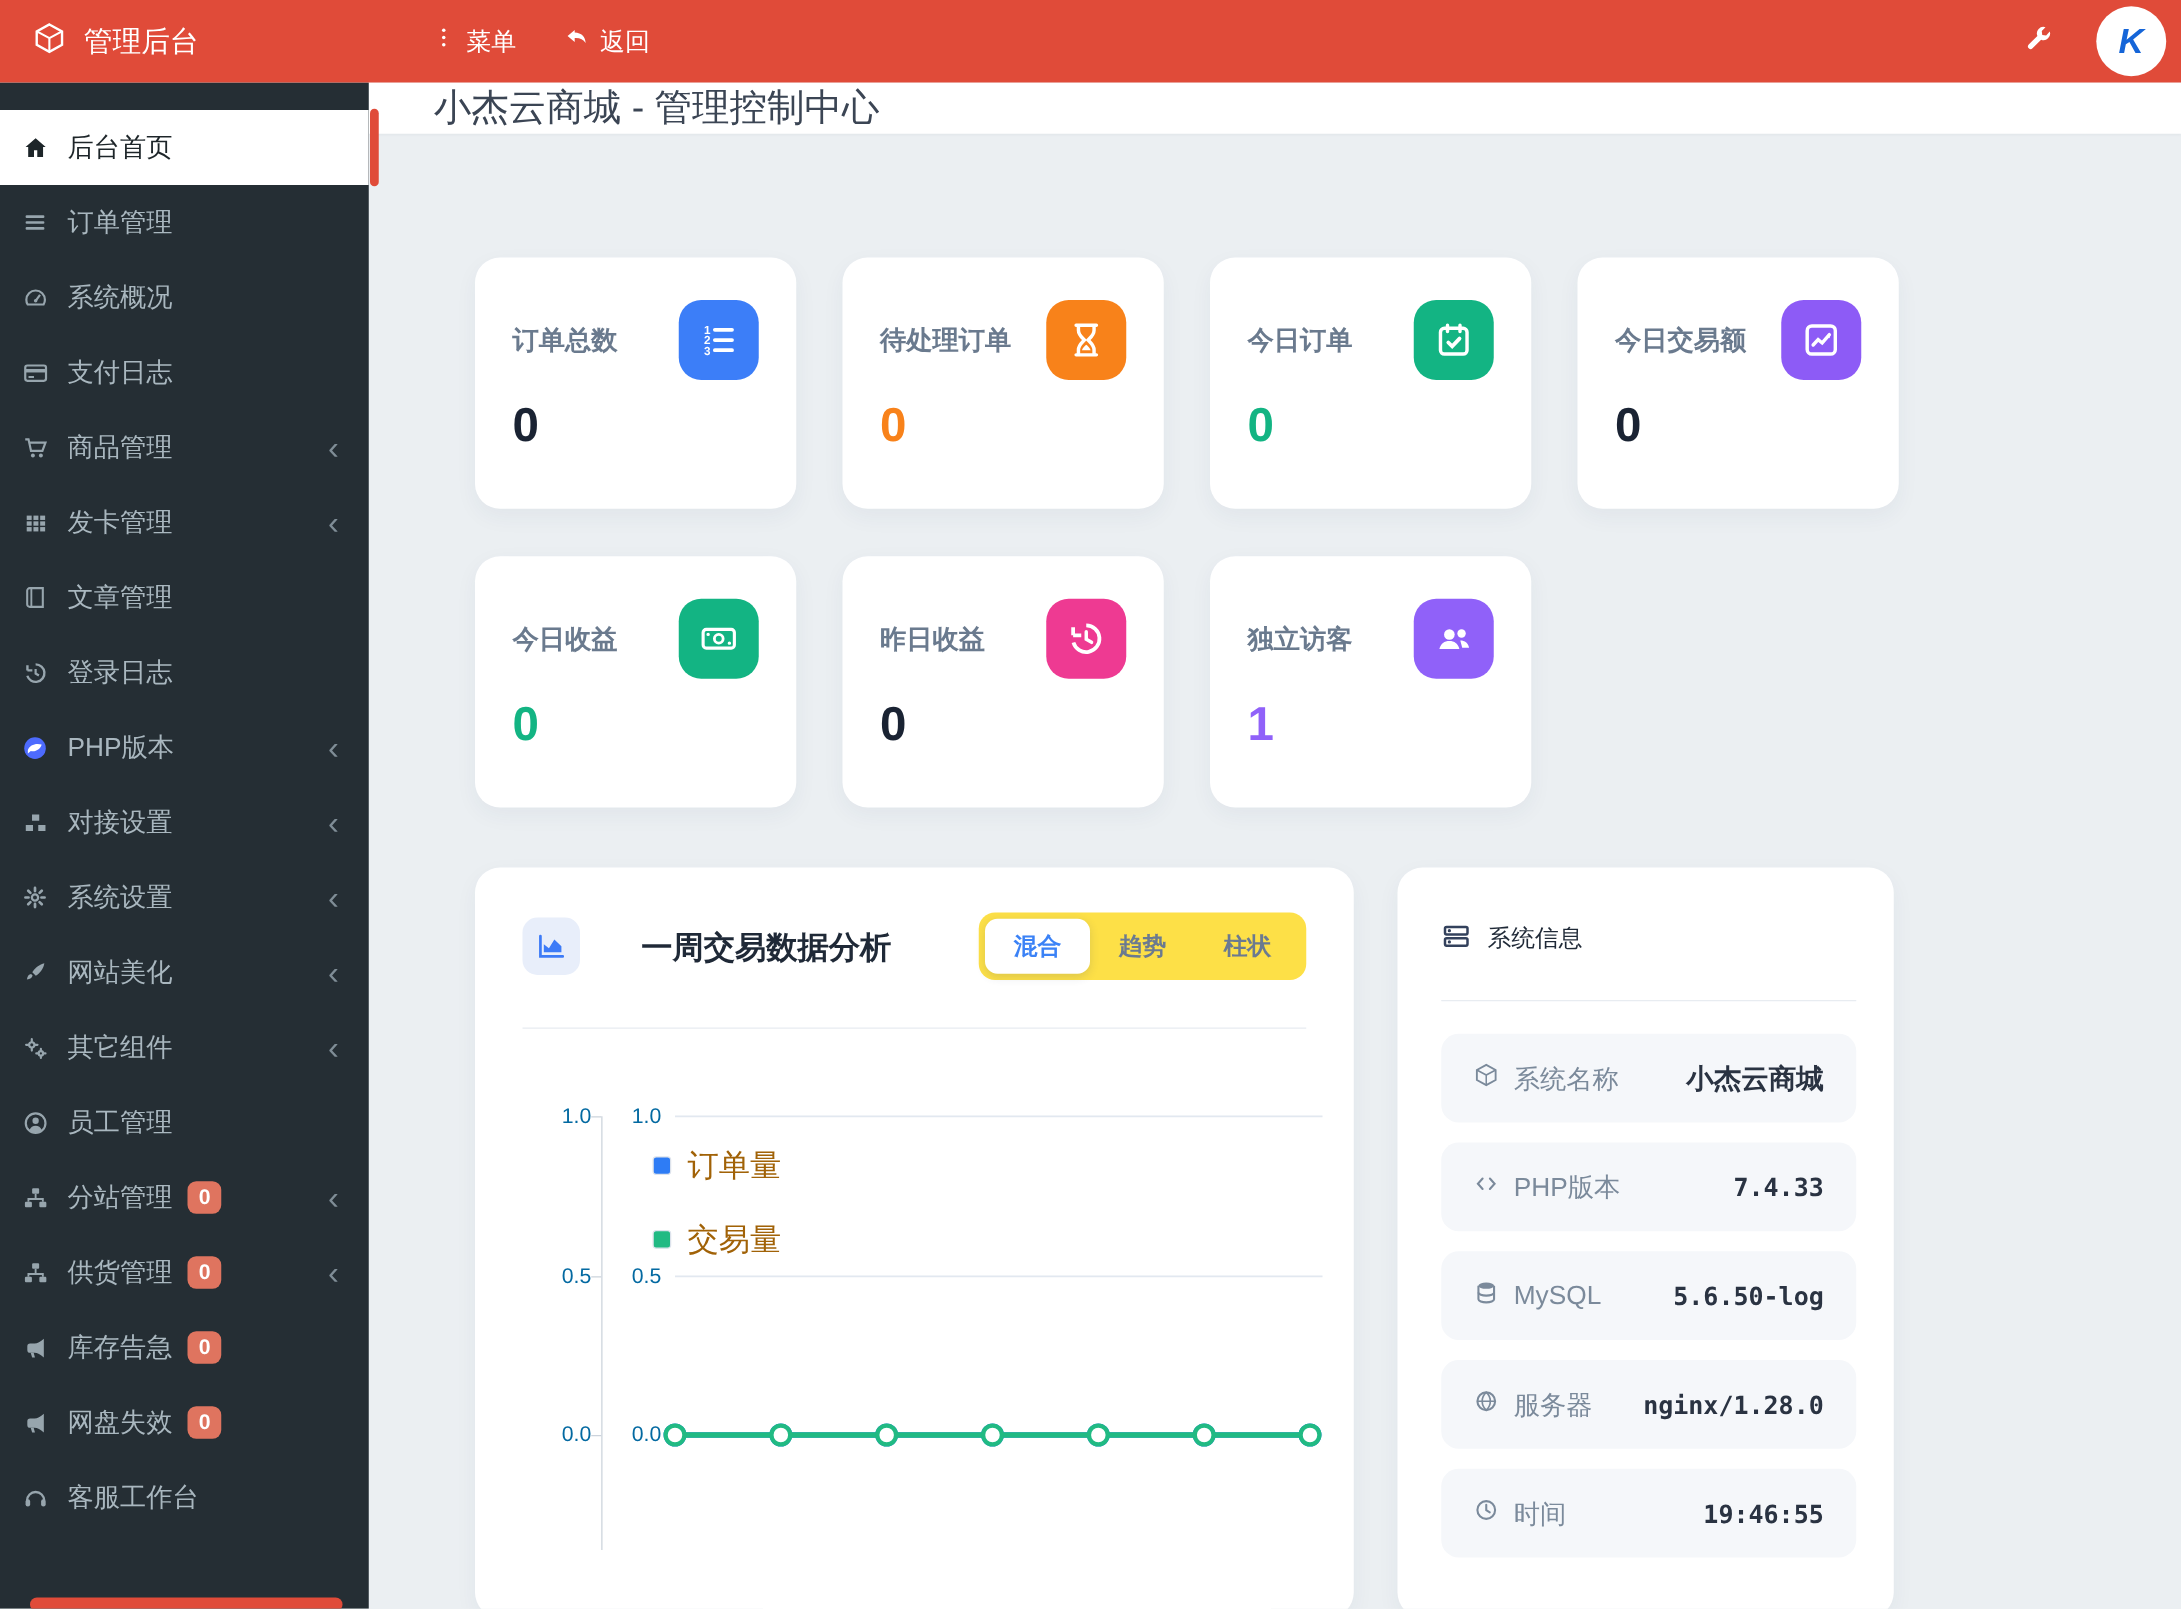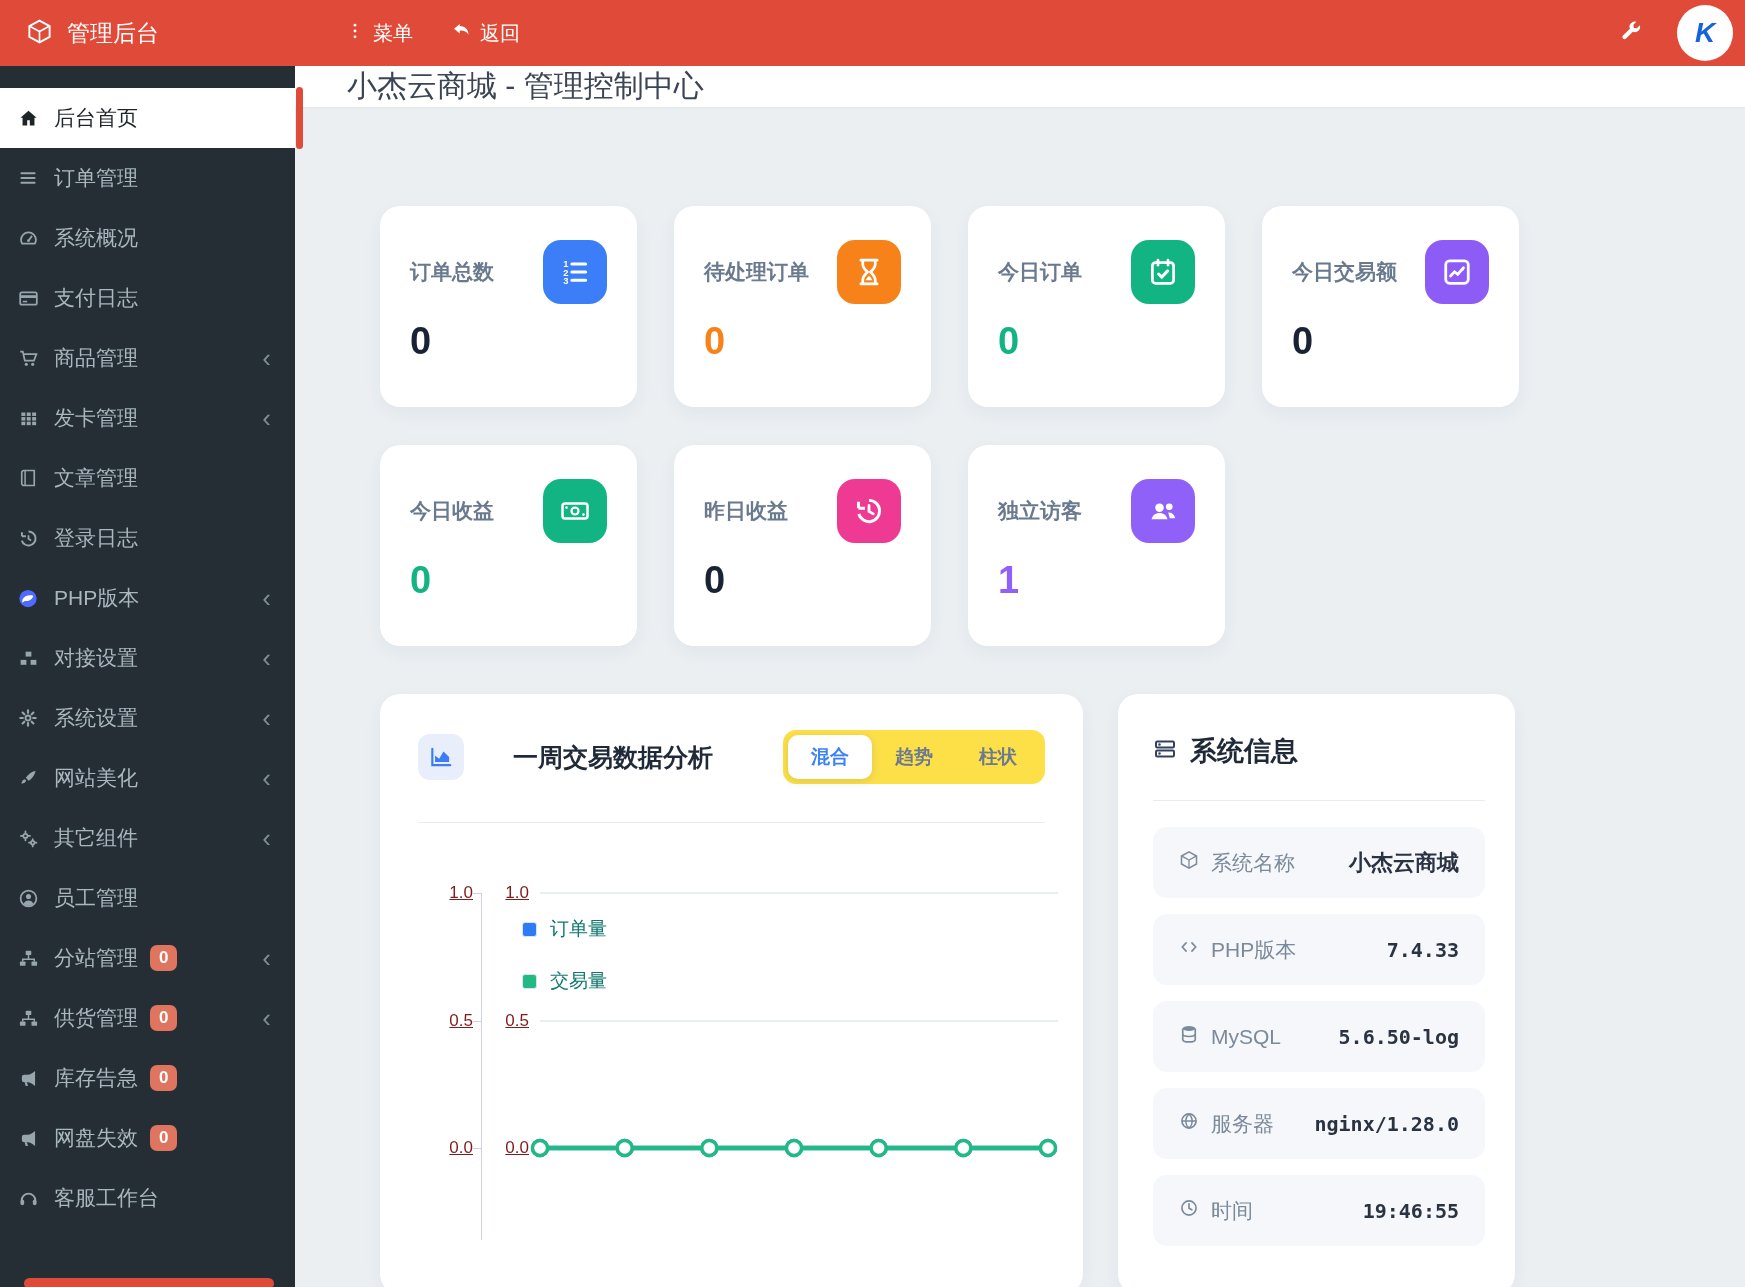--- a/index.html
+++ b/index.html
@@ -52,33 +52,33 @@
 
   .chart-head { display:flex; align-items:center; height:46px;gap:31px; }
   .chart-head-icon { width:46px; height:46px; border-radius:12px; background:#e8eefa; display:flex; align-items:center; justify-content:center; }
   .chart-title { margin-left:18px; font-size:25px; font-weight:bold; color:#1f2937; }
   .tabs { margin-left:auto; background:#fde047; border-radius:13px; padding:5px; display:flex; }
   .tab { padding:9px 23px; font-size:19px; font-weight:bold; color:#6b7a90; border-radius:10px; cursor:pointer; }
   .tab.active { background:#fff; color:#3b82f6; box-shadow:0 2px 8px rgba(50,70,100,.16); }
   .chart-divider { height:1px; background:#e8ecf1; margin-top:42px; }
 
   .plot { position:relative; height:417px; }
-  .tick { position:absolute; height:22px; line-height:22px; font-size:17px; color:#7f1d1d; text-align:right;text-decoration:underline; }
+  .tick { position:absolute; height:22px; line-height:22px; font-size:17px; color:#0369a1; text-align:right; }
   .tick.outer { left:0; width:55px; }
   .tick.inner { left:75px; width:36px; }
   .axis-vline { position:absolute; left:63px; top:70px; width:1px; height:347px; background:#ccd3dc; }
   .axis-dash { position:absolute; left:55px; width:8px; height:1px; background:#ccd3dc; }
   .plot-svg { position:absolute; left:107px; top:0; }
   .legend { position:absolute; left:104px; top:93px; display:flex; flex-direction:column; gap:26px; }
   .legend-item { display:flex; align-items:center; gap:13px; cursor:pointer; }
   .legend-swatch { width:15px; height:15px; border-radius:3px; border:1px solid #dde3ec; }
-  .legend-label { font-size:19px; color:#0f766e; }
+  .legend-label { font-size:25px; color:#a16207; }
 
   .sys-head { display:flex; align-items:center; gap:13px; height:30px; color:#33415c; }
-  .sys-title { font-size:27px; font-weight:bold; color:#1f2937; }
+  .sys-title { font-size:19px; font-weight:normal; color:#1f2937; }
   .sys-divider { height:1px; background:#e8ecf1; margin-top:34px; }
   .sys-rows { margin-top:26px; }
   .sys-row { height:71px; background:#f5f7fa; border-radius:14px; display:flex; align-items:center; padding:0 26px; margin-bottom:16px; }
   .sys-row-label { display:flex; align-items:center; gap:12px; color:#7b8a9b; font-size:21px; }
   .sys-row-label svg { color:#7b8a9b; }
   .sys-value { margin-left:auto; font-weight:bold; color:#2a3342; font-size:20px; }
   .sys-value.mono { font-family:"DejaVu Sans Mono","Liberation Mono",monospace; }
   .sys-value.serif { font-family:"DejaVu Serif","Liberation Serif",serif; font-size:22px; }
 </style>
 </head>

